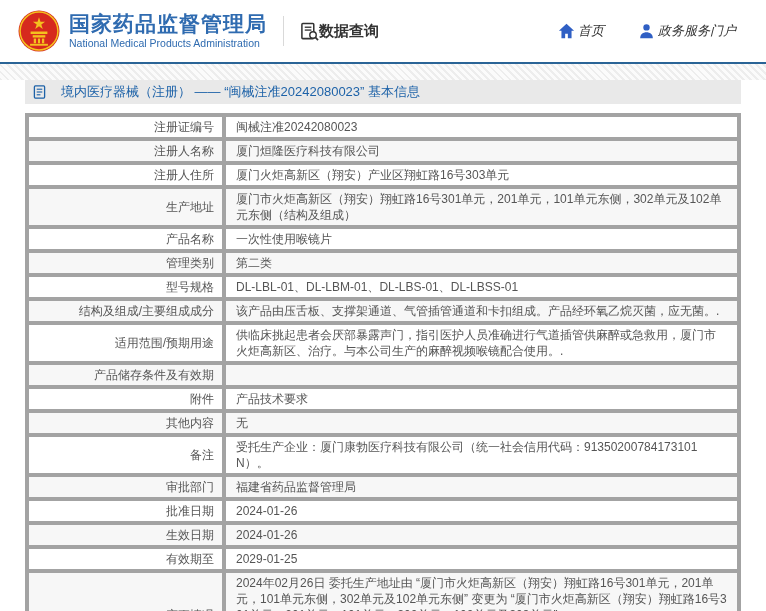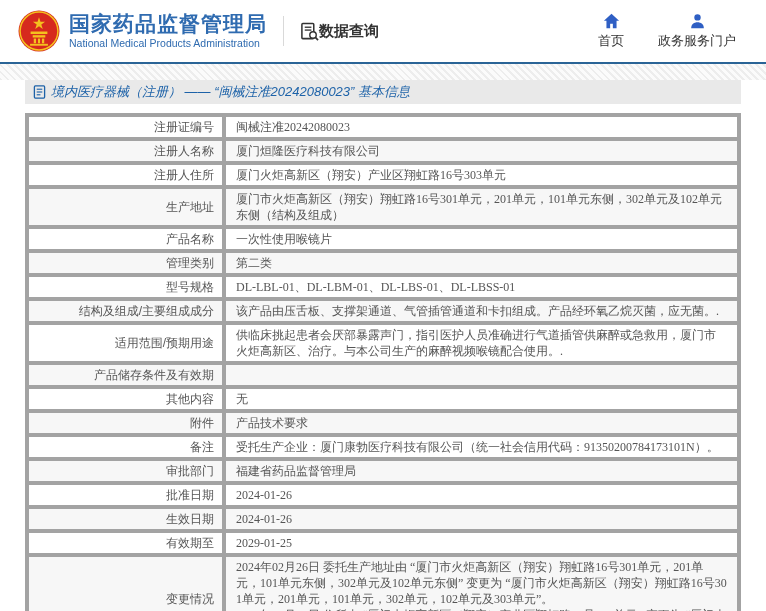--- a/index.html
+++ b/index.html
@@ -11,42 +11,42 @@
   .header { height:64px; background:#fff; display:flex; align-items:center; padding:0 16px 0 18px; border-bottom:2px solid #2a6496; flex:0 0 auto; }
   .brand { display:flex; align-items:center; gap:9px; }
   .emblem { width:42px; height:42px; flex:0 0 auto; }
   .brand-text { display:flex; flex-direction:column; }
   .brand-title { font-size:21px; font-weight:bold; color:#2f6bb0; letter-spacing:1px; line-height:24px; }
   .brand-sub { font-size:10.5px; color:#2f6bb0; line-height:14px; }
   .v-divider { width:1px; height:30px; background:#d9d9d9; margin:0 16px; }
   .data-query { display:flex; align-items:center; font-size:15px; font-weight:bold; color:#333; cursor:pointer; }
   .spacer { flex:1; }
   .nav { display:flex; gap:34px; margin-right:14px; }
-  .nav-item { display:flex; flex-direction:column; align-items:center; gap:3px; font-size:13px; color:#333; cursor:pointer; }
+  .nav-item { display:flex; flex-direction:row; align-items:center; gap:3px; font-size:13px; color:#333; cursor:pointer;font-style:italic; }
   .nav-item svg { display:block; }
 
   
   .hatch-strip { height:16px; flex:0 0 auto;
     background:repeating-linear-gradient(45deg,#ededed 0 2px,#fbfbfb 2px 5px); }
   .footer-strip { flex:1 0 11px; background:#ececec; border-top:1px solid #d8d8d8; }
 
   
   .main { background:#fff; flex:0 0 auto; }
   .content { width:716px; margin:0 auto; }
-  .breadcrumb { height:24px; background:#e9e9e9; display:flex; align-items:center; gap:5px; padding:0 8px;font-style:italic; }
+  .breadcrumb { height:24px; background:#e9e9e9; display:flex; align-items:center; gap:15px; padding:0 8px; }
   .breadcrumb-text { font-size:13px; color:#1d62a8; }
   .gap { height:9px; }
 
   
   table.info { width:716px; border-collapse:collapse; table-layout:fixed; }
   table.info td { border:4px solid #a3a3a3; font-size:12px; color:#555; vertical-align:middle; }
   table.info tr { height:21px; }
   table.info tr:nth-child(even) { background:#f7f7f7; }
   td.flabel { width:197px; text-align:right; padding:2px 8px; line-height:16px; }
-  td.fvalue { padding:2px 10px; line-height:16px; white-space:pre-line; word-break:break-all;font-family:Liberation Serif, serif; }
+  td.fvalue { padding:2px 10px; line-height:16px; white-space:pre-line; word-break:break-all; }
   td.fvalue a { color:#3b82f6; text-decoration:none; cursor:pointer; }
   .note-dot { display:inline-block; color:#333; font-size:11px; margin-right:2px; transform:translateY(-1px); }
 </style>
 </head>
 <body>
 
 <div class="page">
 
   <div class="header">
     <div class="brand">
@@ -150,26 +150,26 @@
             </tr>
             <tr>
               <td class="flabel">适用范围/预期用途</td>
               <td class="fvalue">供临床挑起患者会厌部暴露声门，指引医护人员准确进行气道插管供麻醉或急救用，厦门市火炬高新区、治疗。与本公司生产的麻醉视频喉镜配合使用。.</td>
             </tr>
             <tr>
               <td class="flabel">产品储存条件及有效期</td>
               <td class="fvalue"></td>
             </tr>
             <tr>
+              <td class="flabel">附件</td>
+              <td class="fvalue">产品技术要求</td>
+            </tr>
+            <tr>
               <td class="flabel">其他内容</td>
               <td class="fvalue">无</td>
-            </tr>
-            <tr>
-              <td class="flabel">附件</td>
-              <td class="fvalue">产品技术要求</td>
             </tr>
             <tr>
               <td class="flabel">备注</td>
               <td class="fvalue">受托生产企业：厦门康勃医疗科技有限公司（统一社会信用代码：91350200784173101N）。</td>
             </tr>
             <tr>
               <td class="flabel">审批部门</td>
               <td class="fvalue">福建省药品监督管理局</td>
             </tr>
             <tr>

